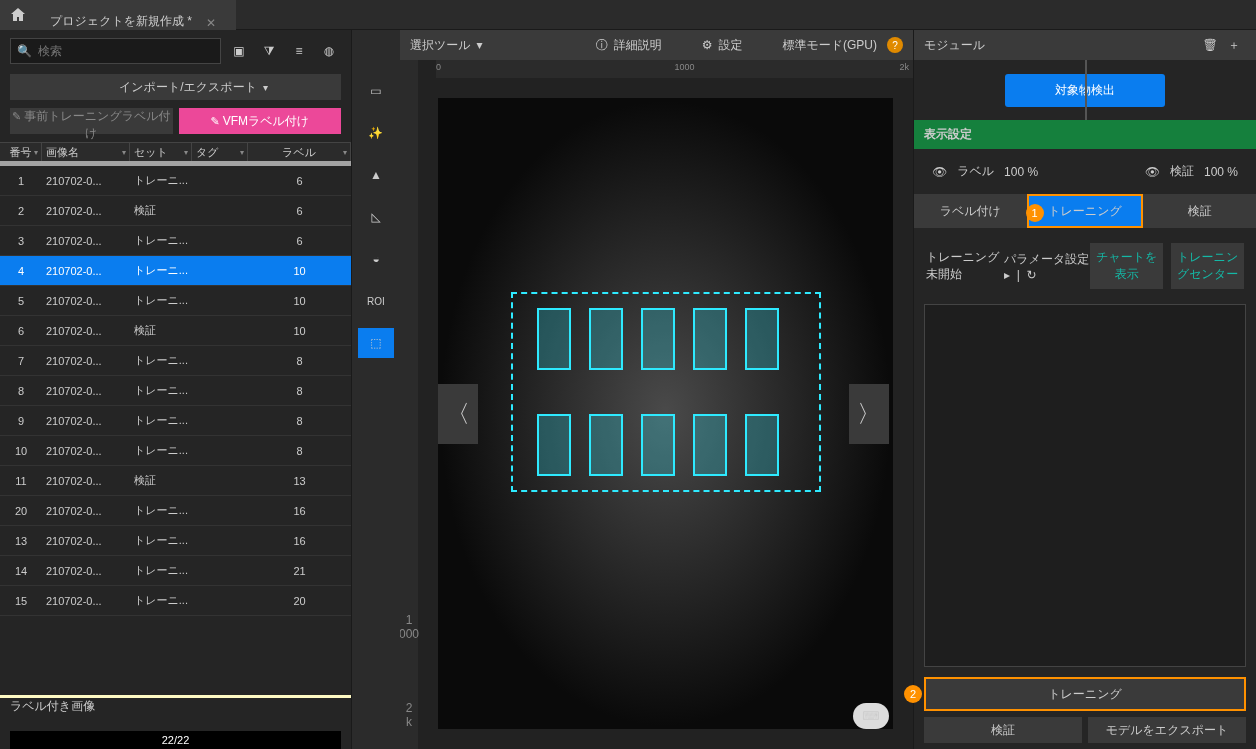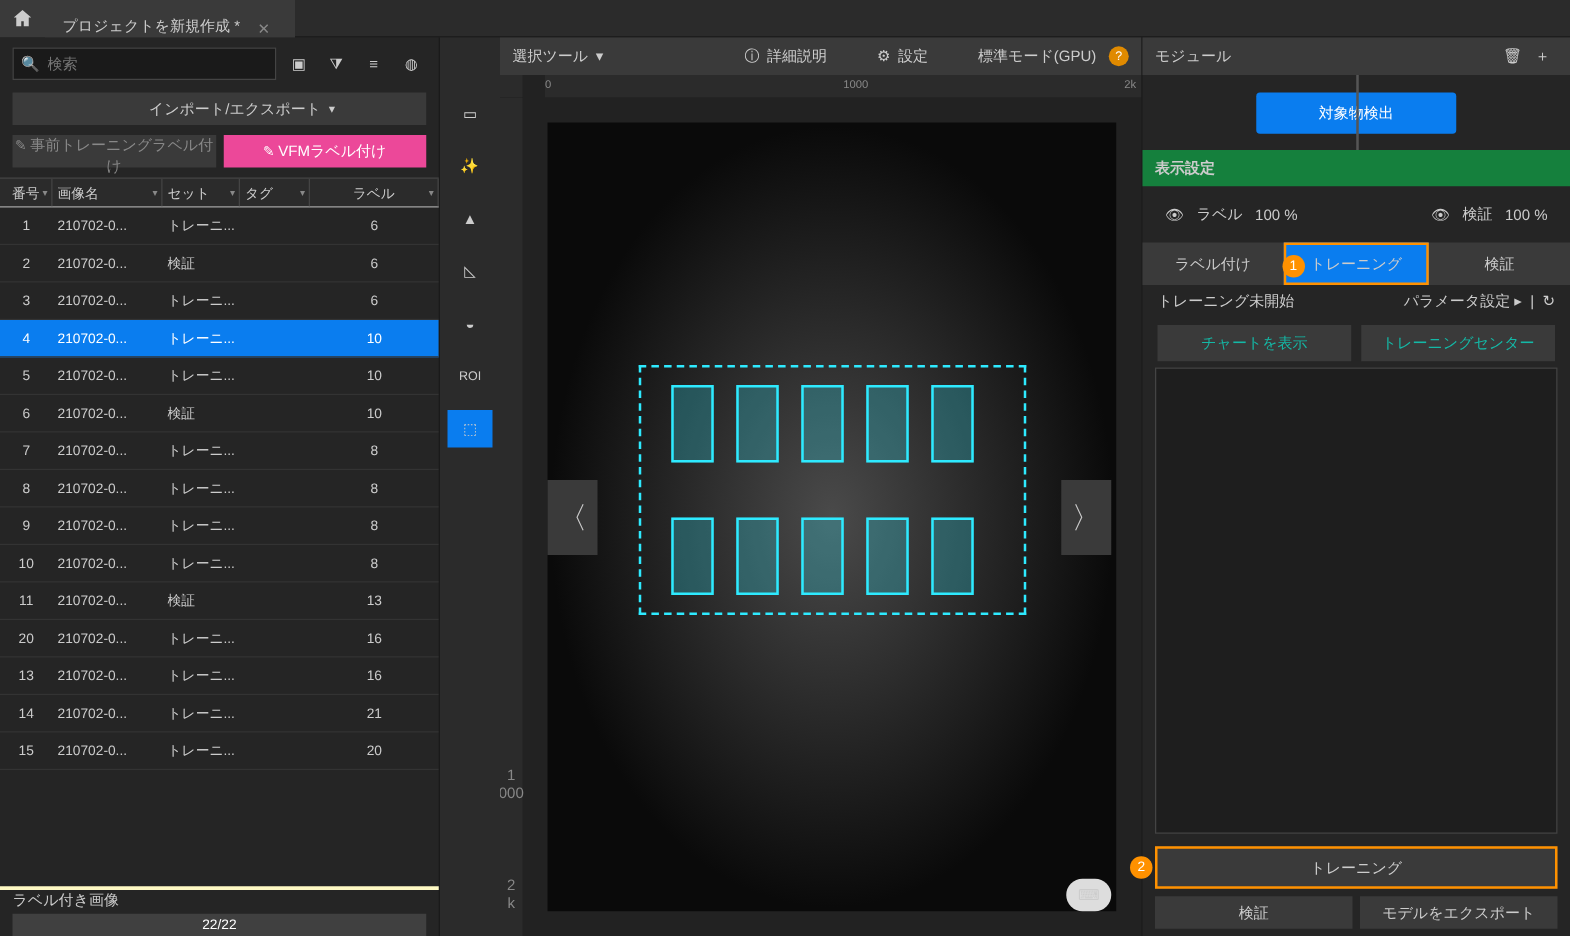--- a/index.html
+++ b/index.html
@@ -29,39 +29,39 @@
 
 .import-bar { margin: 2px 10px 8px; background: #3a3a3a; height: 26px; display: flex; align-items: center; justify-content: center; cursor: pointer; padding-left: 36px; }
 .import-bar::after { content: "▾"; margin-left: 6px; font-size: 10px; }
 
 .label-btns { display: flex; gap: 6px; padding: 0 10px 8px; }
 .label-btns button { flex: 1; height: 26px; border: none; color: #fff; cursor: pointer; font-size: 11px; }
 .disabled-btn { background: #3a3a3a; color: #888 !important; }
 .blue-btn { background: #ec4899; }
 
 
-.thead { display: flex; background: #2b2b2b; height: 24px; border-top: 1px solid #444; border-bottom: 1px solid #a3a3a3; }
+.thead { display: flex; background: #2b2b2b; height: 24px; border-top: 1px solid #444; border-bottom: 5px solid #a3a3a3; }
 .th, .td { display: flex; align-items: center; padding: 0 4px; border-right: 1px solid #444; overflow: hidden; white-space: nowrap; text-overflow: ellipsis; font-size: 11px; }
 .th { position: relative; cursor: pointer; }
 .th::after { content: "▾"; position: absolute; right: 3px; font-size: 8px; color: #888; }
 .c1 { width: 42px; justify-content: center; }
 .c2 { width: 88px; }
 .c3 { width: 62px; }
 .c4 { width: 56px; }
 .c5 { flex: 1; justify-content: center; }
 .tbody { flex: 1; overflow-y: auto; }
 .tbody::-webkit-scrollbar { width: 10px; }
 .tbody::-webkit-scrollbar-thumb { background: #555; }
 .tbody::-webkit-scrollbar-track { background: #2b2b2b; }
 .row { display: flex; height: 30px; border-bottom: 1px solid #333; cursor: pointer; }
 .row .td { border-right: none; }
 .row.selected { background: #0a7def; color: #fff; }
 
 .label-status { padding: 0 10px; border-top: 3px solid #fef9c3; }
-.progress { height: 18px; background: #404040; margin-top: 2px; display: flex; align-items: center; justify-content: center; color: #fff; font-size: 11px; }
+.progress { height: 18px; background: #000000; margin-top: 16px; display: flex; align-items: center; justify-content: center; color: #fff; font-size: 11px; }
 
 
 .center-bar { height: 30px; background: #3a3a3a; display: flex; align-items: center; padding: 0 10px; gap: 40px; }
 .center-bar .group { display: flex; align-items: center; gap: 6px; cursor: pointer; }
 .center-bar .fill { flex: 1; }
 .help-badge { width: 16px; height: 16px; background: #e08a00; border-radius: 50%; display: inline-flex; align-items: center; justify-content: center; font-size: 10px; color: #fff; margin-left: 4px; }
 
 .ruler-h { height: 18px; background: #2b2b2b; position: relative; margin-left: 18px; }
 .ruler-h .tick { position: absolute; font-size: 9px; color: #888; top: 2px; }
 
@@ -87,21 +87,21 @@
 
 .vis-row { display: flex; gap: 40px; padding: 14px 18px; }
 .vis-item { display: flex; align-items: center; gap: 10px; }
 
 .tri-tabs { display: flex; height: 34px; background: #3a3a3a; }
 .tri-tabs div { flex: 1; display: flex; align-items: center; justify-content: center; cursor: pointer; position: relative; }
 .tri-tabs .active { background: #0a7def; }
 .tri-tabs .callout { border: 2px solid #ff9100; }
 .callout-badge { position: absolute; left: -3px; top: 8px; width: 18px; height: 18px; border-radius: 50%; background: #ff9100; color: #fff; display: flex; align-items: center; justify-content: center; font-size: 11px; z-index: 2; }
 
-.train-opts { padding: 5px 12px; display: flex; flex-direction: column; gap: 10px; }
+.train-opts { padding: 15px 12px; display: flex; flex-direction: row; }
 .opt-row { display: flex; align-items: center; justify-content: space-between; }
 .btn-pair { display: flex; gap: 8px; }
 .gray-btn { flex: 1; background: #3a3a3a; border: none; color: #14b8a6; padding: 6px 0; cursor: pointer; }
 
 .info-hd { text-align: center; padding: 6px 0; background: #2b2b2b7a; margin: 4px 10px 0; border: 1px solid #444; border-bottom: none; }
 .info-body { flex: 1; margin: 0 10px 10px; border: 1px solid #444; background: #1e1e1e; }
 
 .right-bottom { margin-top: auto; }
 .train-btn-wrap { margin: 0 10px 6px; position: relative; }
 .train-btn { width: 100%; height: 34px; background: #3a3a3a; color: #ccc; border: 2px solid #ff9100; cursor: pointer; }

